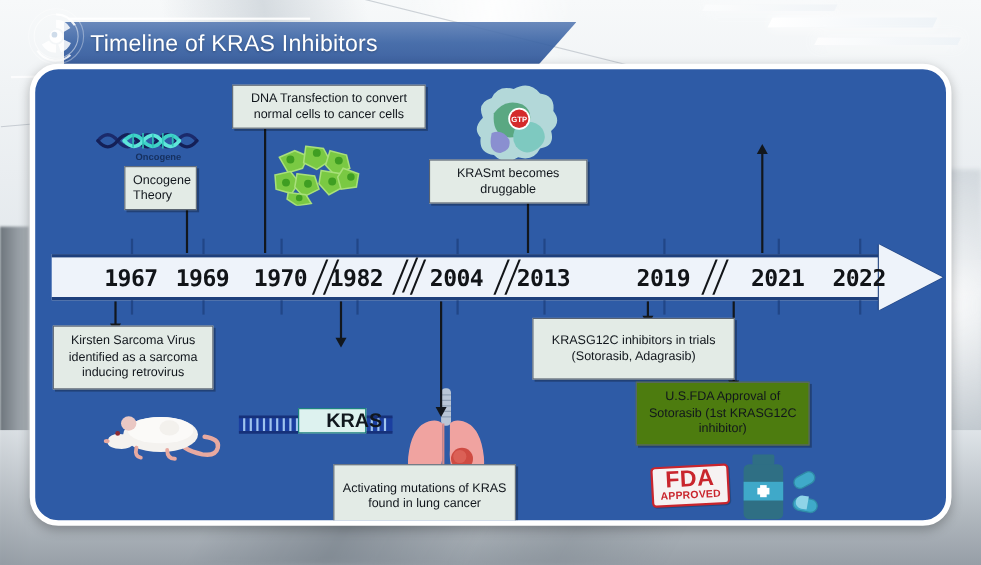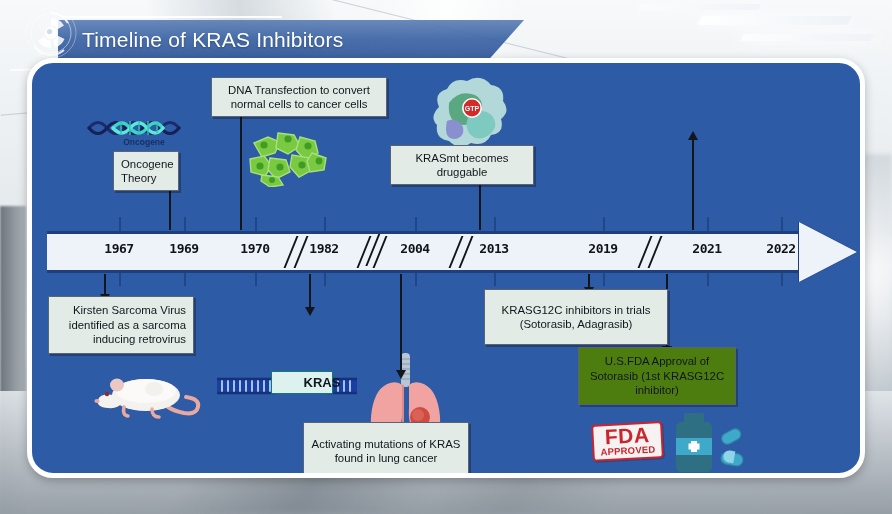--- a/index.html
+++ b/index.html
@@ -107,21 +107,21 @@
   #axis .head::after {
     content:""; position:absolute; left:-58px; top:-30px;
     width:0;height:0;
     border-top: 30px solid transparent;
     border-bottom: 30px solid transparent;
     border-left: 58px solid transparent;
   }
   .yearlbl {
     position: absolute; top: 10px;
     font-family: "DejaVu Sans Mono", monospace;
-    font-size: 13px; font-weight: 700; color: #111418;
+    font-size: 21px; font-weight: 700; color: #111418;
     letter-spacing: -.5px; white-space: nowrap;
     transform: translateX(-50%);
   }
   .brk {
     position: absolute; top: 5px;
     width: 12px; height: 32px;
     transform: skewX(-22deg);
     border-left: 2px solid #111418; border-right: 2px solid #111418;
     background: #eef3fa;
   }
@@ -167,21 +167,21 @@
     color: #c9252d; text-align: center;
     transform: rotate(-3deg);
     padding: 1px 6px 2px;
     box-shadow: 1px 1px 0 rgba(0,0,0,.2);
   }
   .fdastamp .big { font-size: 21px; font-weight: 700; line-height: 20px; letter-spacing: .5px; }
   .fdastamp .sm  { font-size: 9.5px; font-weight: 700; line-height: 10px; letter-spacing: .2px; }
   .genebox {
     position: absolute; background: #ddf2ef; border: 1.6px solid #0d7a74;
     display:flex; align-items:center; justify-content:center;
-    font-size: 13px; font-weight: 700; color: #10171e; padding-left: 40px;
+    font-size: 18px; font-weight: 700; color: #10171e; padding-left: 40px;
   }
 </style>
 </head>
 <body>
 
 <div id="bg">
   <div class="ceiling"></div>
   <div class="lamp l1"></div>
   <div class="lamp l2"></div>
   <div class="lamp l3"></div>
@@ -415,21 +415,21 @@
 
   <div class="box" style="left:179px; top:14px; width:176px; height:40px;">
     <span>DNA Transfection to convert normal cells to cancer cells</span>
   </div>
 
   <div class="box" style="left:358px; top:82px; width:144px; height:40px;">
     <span>KRASmt becomes druggable</span>
   </div>
 
 
-  <div class="box" style="left:16px; top:233px; width:146px; height:58px; text-align:right; justify-content:flex-start;">
+  <div class="box" style="left:16px; top:233px; width:146px; height:58px; text-align:center; justify-content:flex-start;">
     <span>Kirsten Sarcoma Virus identified as a sarcoma inducing retrovirus</span>
   </div>
 
 
   <div class="box" style="left:271px; top:359px; width:166px; height:58px;">
     <span>Activating mutations of KRAS found in lung cancer</span>
   </div>
 
   <div class="box" style="left:452px; top:226px; width:184px; height:56px;">
     <span>KRASG12C inhibitors in trials (Sotorasib, Adagrasib)</span>

